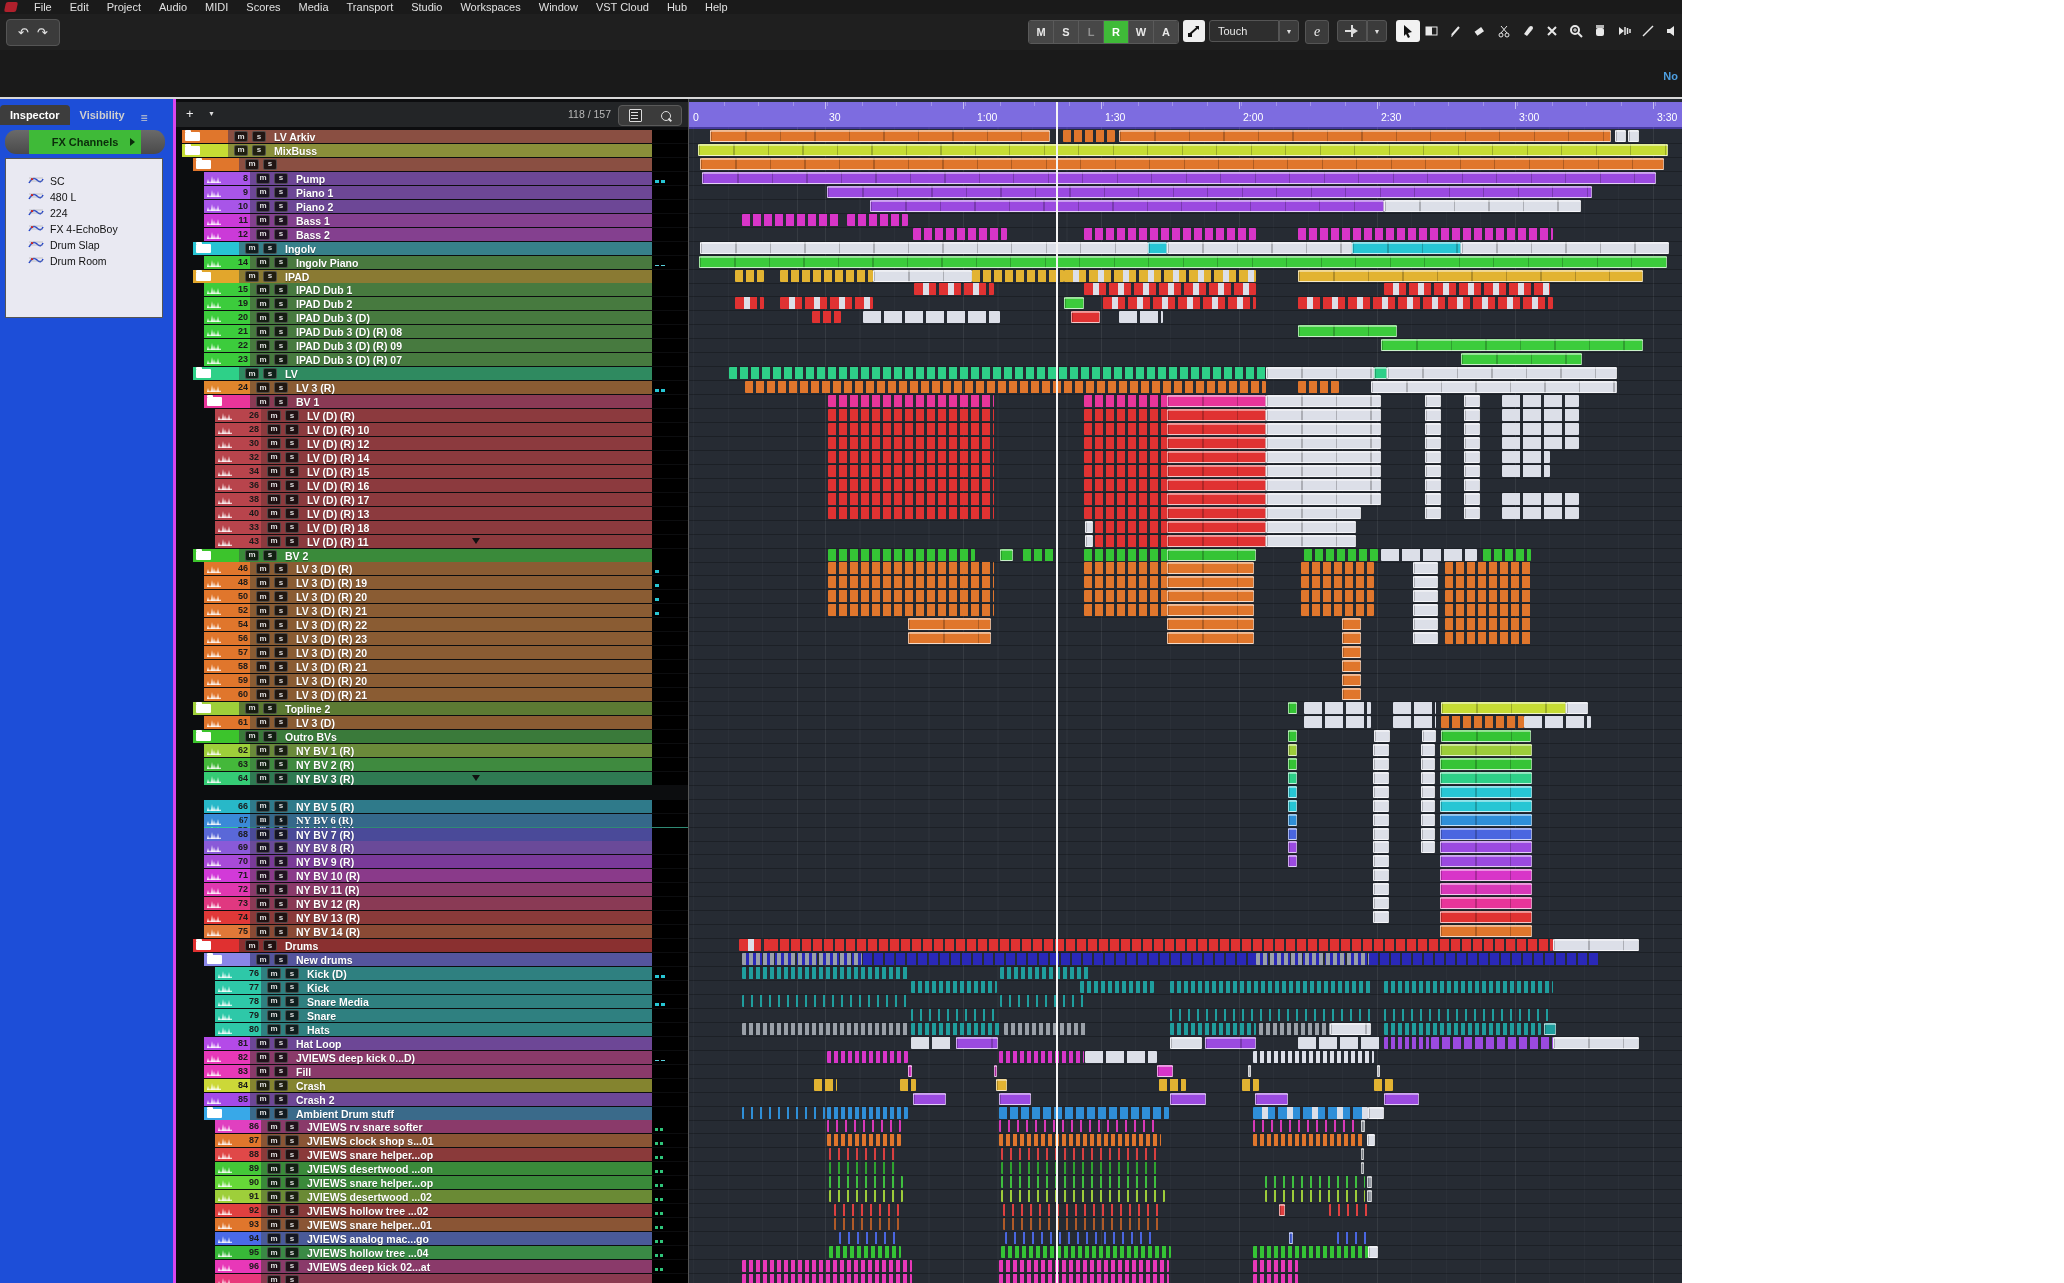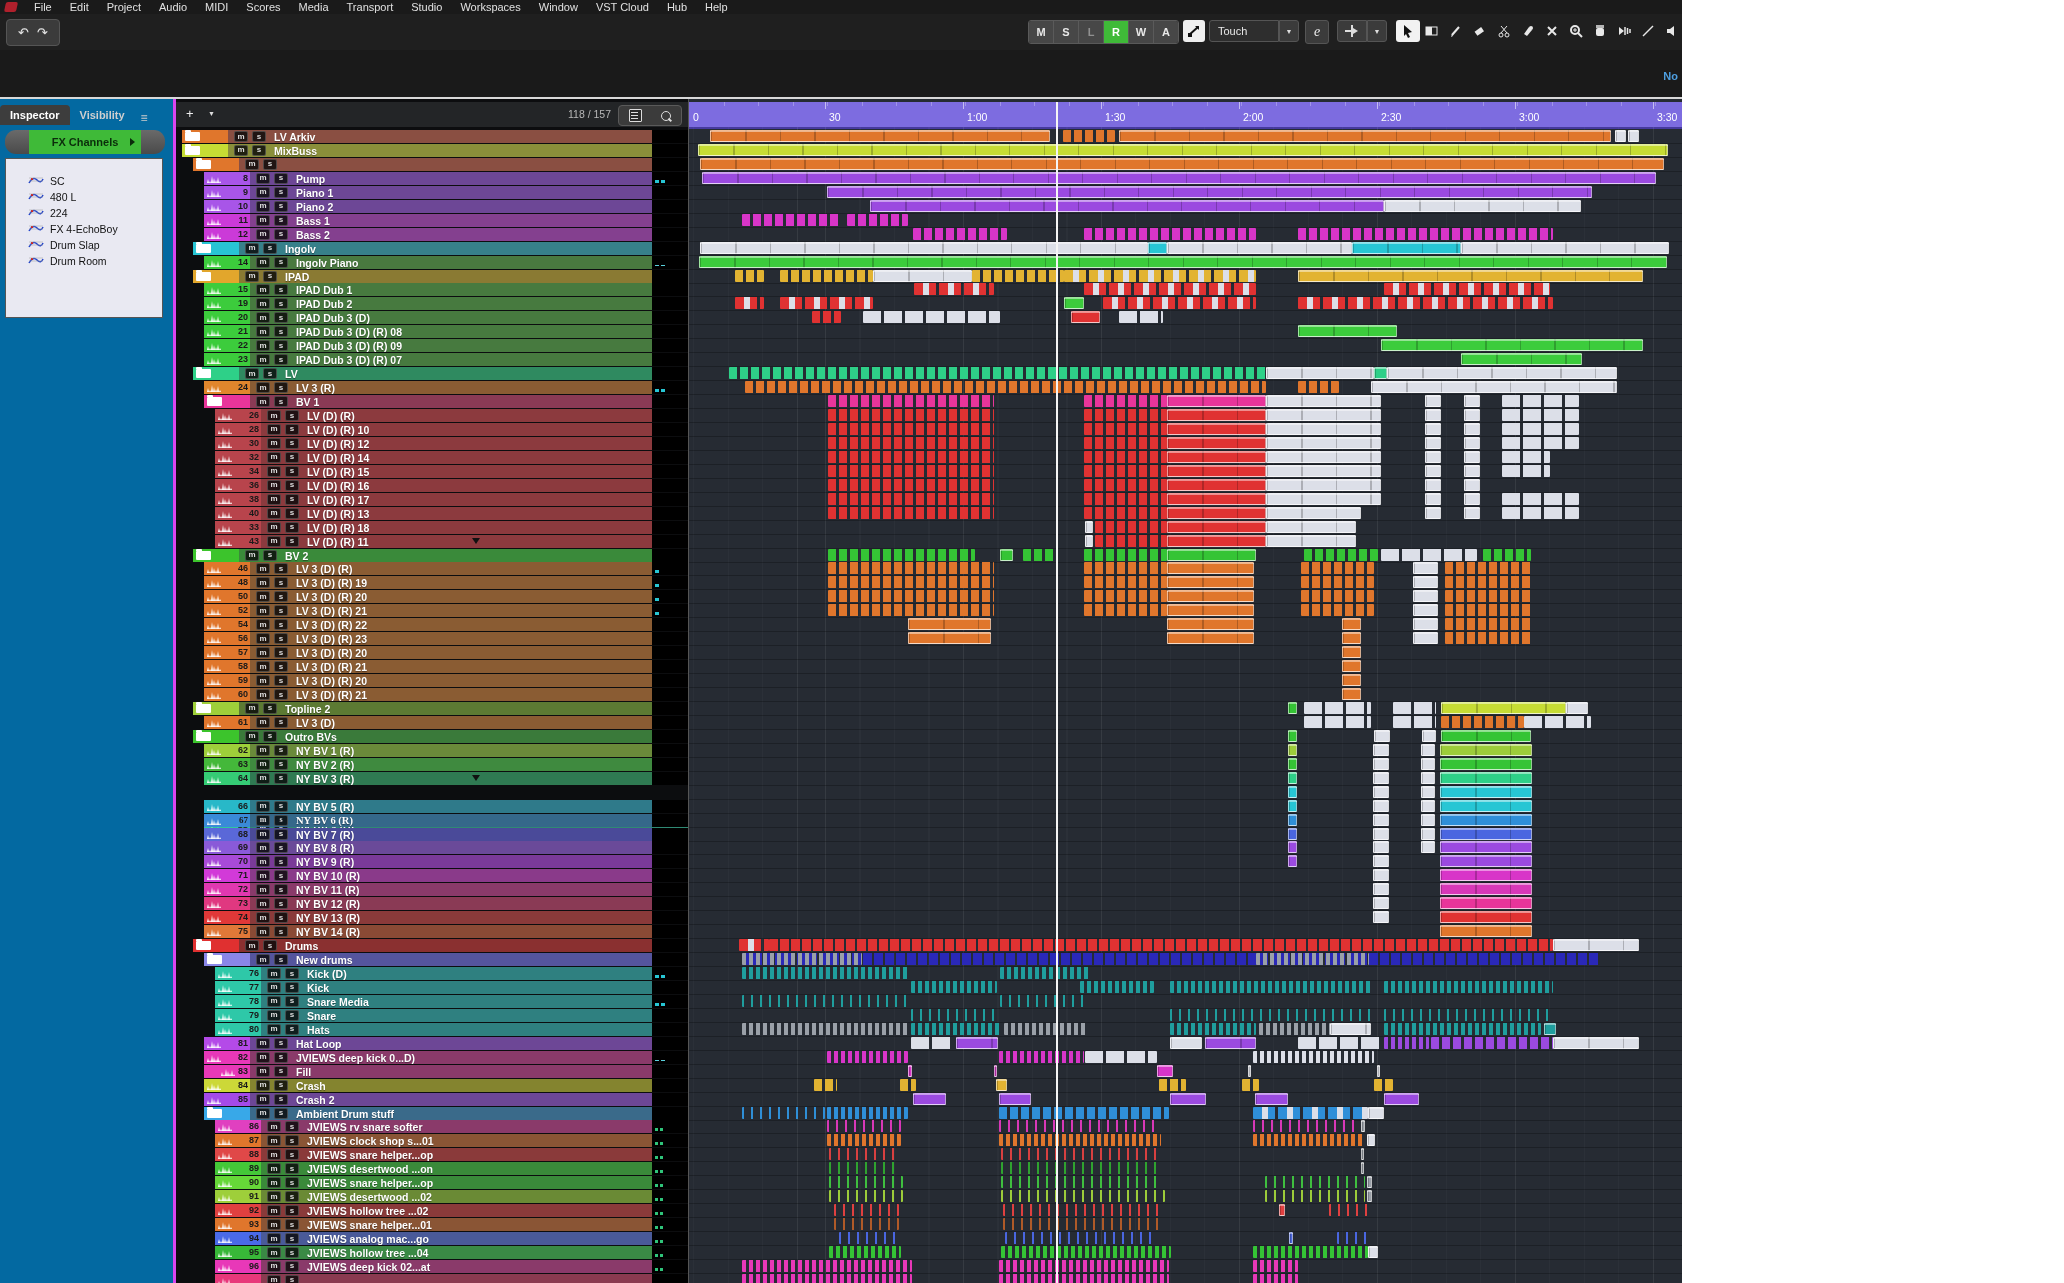--- a/index.html
+++ b/index.html
@@ -27,21 +27,21 @@
   .tools{position:absolute;left:1396px;top:6px;height:22px;display:flex}
   .tool{width:24px;height:22px;display:flex;align-items:center;justify-content:center}
   .tool.sel{background:#f2f2f2;border-radius:3px}
   
   .infobar{position:absolute;left:0;top:50px;width:100%;height:47px;background:#1a1a1a}
   .no-txt{position:absolute;right:4px;top:20px;color:#4e9fe0;font-size:11px;font-weight:bold}
   .divline{position:absolute;left:0;top:97px;width:100%;height:2px;background:#d8d8d8}
   
   .main{position:absolute;left:0;top:99px;width:100%;height:1184px;background:#0c0d0f}
   
-  .inspector{position:absolute;left:0;top:0;width:173px;height:100%;background:#0369a1;border-right:7px solid #d946ef}
+  .inspector{position:absolute;left:0;top:0;width:173px;height:100%;background:#1d4ed8;border-right:7px solid #d946ef}
   .tabs{position:absolute;left:0;top:2px;width:100%;height:24px;display:flex;align-items:flex-end}
   .tab{font-size:11px;font-weight:bold;color:#cfcfcf;padding:4px 10px;border-radius:4px 4px 0 0}
   .tab.act{background:#3d3d3d;color:#fff}
   .burger{margin-left:6px;color:#ccc;font-size:12px}
   .fxwrap{position:absolute;left:5px;top:31px;width:160px;height:24px;background:linear-gradient(180deg,#6a6a6a,#4a4a4a);border-radius:11px;display:flex;align-items:center;justify-content:center}
   .fxbtn{width:112px;height:24px;background:#3fba38;display:flex;align-items:center;justify-content:center;color:#0b2d0b;font-size:11px;font-weight:bold;position:relative}
   .fxbtn:after{content:"";position:absolute;right:6px;top:8px;border-left:5px solid #0b2d0b;border-top:4px solid transparent;border-bottom:4px solid transparent}
   .fxlist{position:absolute;left:5px;top:59px;width:158px;height:160px;background:#e9e9f2;border:1px solid #555;padding-top:14px;box-sizing:border-box}
   .fxitem{display:flex;align-items:center;height:16px;padding-left:22px;color:#111;font-size:10.5px}
   .fxitem .ci{margin-right:6px}
@@ -1146,21 +1146,21 @@
             <div class="ms" style="left: 80px;">m</div>
             <div class="ms" style="left: 98px;">s</div>
             <div class="tname" style="left: 120px;">JVIEWS deep kick 0...D)</div>
             <div class="meterbox">
               <span class="mk" style="left:3px;top:9px;height:1.5px;background:#5ad0dc"></span>
               <span class="mk" style="left:9px;top:9px;height:1.5px;background:#5ad0dc"></span>
             </div>
           </div>
           <div class="trow" style="top: 965.65px;">
             <div class="bgc" style="left: 28px; background: rgb(138, 58, 106);"></div>
-            <div class="ticon" style="left: 28px; background: rgb(232, 56, 184); justify-content: center;">
+            <div class="ticon" style="left: 28px; background: rgb(232, 56, 184);">
               <svg width="16" height="9">
                 <path d="M0 9 L1 9 2 5 3 9 4 7 5 9 6 2 7 9 8 4 9 9 10 6 11 9 12 3 13 9 14 7 15 9Z" fill="#fff"></path>
               </svg>
               <span class="tnum">83</span>
             </div>
             <div class="ms" style="left: 80px;">m</div>
             <div class="ms" style="left: 98px;">s</div>
             <div class="tname" style="left: 120px;">Fill</div>
             <div class="meterbox"></div>
           </div>
@@ -1390,21 +1390,21 @@
             <div class="meterbox"></div>
           </div>
         </div>
     </div>
     <div class="arrange">
       <div class="ruler" id="ruler">
           <div class="rlab" style="left: 4px;">0</div>
           <div class="rtick" style="left: 136px;"></div>
           <div class="rlab" style="left: 140px;">30</div>
           <div class="rtick" style="left: 274px;"></div>
-          <div class="rlab" style="left: 278px; text-align: center;">1:00</div>
+          <div class="rlab" style="left: 288px; text-align: center;">1:00</div>
           <div class="rtick" style="left: 412px;"></div>
           <div class="rlab" style="left: 416px;">1:30</div>
           <div class="rtick" style="left: 550px;"></div>
           <div class="rlab" style="left: 554px;">2:00</div>
           <div class="rtick" style="left: 688px;"></div>
           <div class="rlab" style="left: 692px;">2:30</div>
           <div class="rtick" style="left: 826px;"></div>
           <div class="rlab" style="left: 830px;">3:00</div>
           <div class="rtick" style="left: 964px;"></div>
           <div class="rlab" style="left: 968px;">3:30</div>

